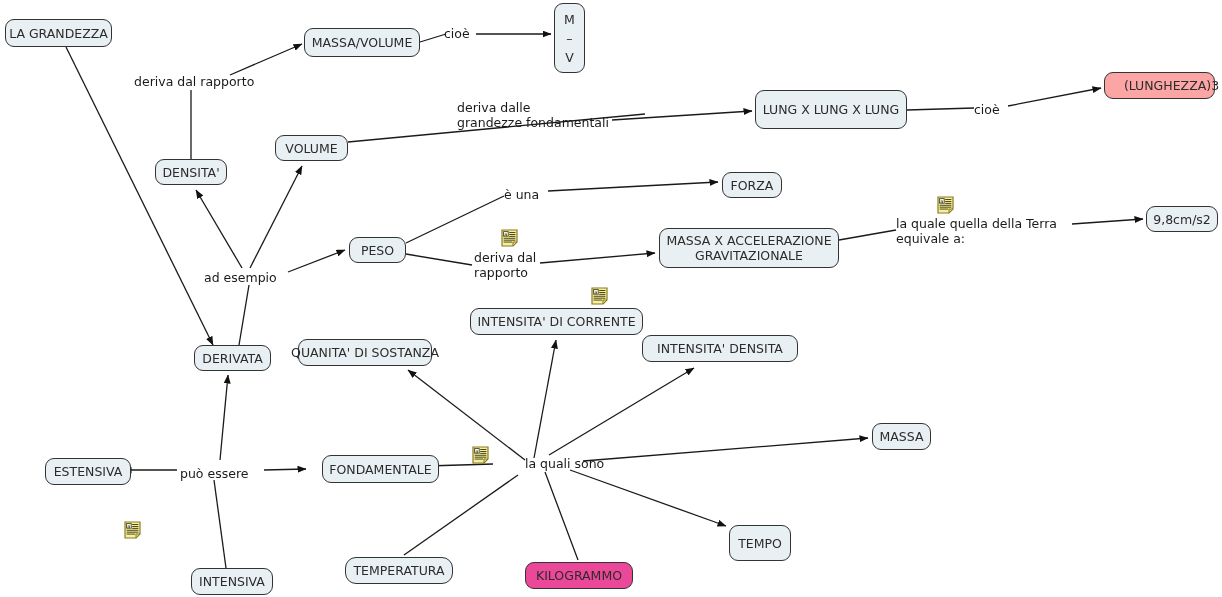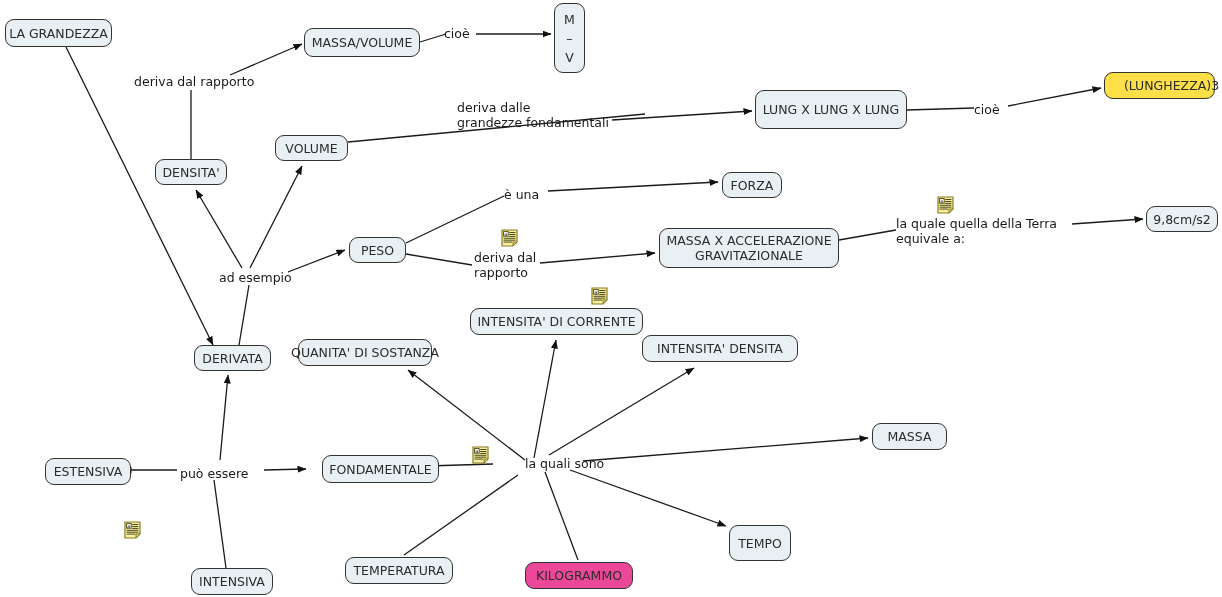--- a/index.html
+++ b/index.html
@@ -108,52 +108,52 @@
       </g>
   </svg>
 
   <div id="node-layer">
       <div class="node" style="left: 5px; top: 19px; width: 107px; height: 28px; background: rgb(233, 240, 243); border-color: rgb(51, 51, 51);">LA GRANDEZZA</div>
       <div class="node" style="left: 304px; top: 28px; width: 116px; height: 29px; background: rgb(233, 240, 243); border-color: rgb(51, 51, 51);">MASSA/VOLUME</div>
       <div class="node tall" style="left: 554px; top: 3px; width: 31px; height: 70px; background: rgb(233, 240, 243); border-color: rgb(51, 51, 51);">M
 –
 V</div>
       <div class="node" style="left: 755px; top: 90px; width: 152px; height: 39px; background: rgb(233, 240, 243); border-color: rgb(51, 51, 51);">LUNG X LUNG X LUNG</div>
-      <div class="node" style="left: 1104px; top: 72px; width: 111px; height: 27px; background: #fde047; border-color: rgb(51, 51, 51); padding-left: 32px;">(LUNGHEZZA)3</div>
+      <div class="node" style="left: 1104px; top: 72px; width: 111px; height: 27px; background: #fca5a5; border-color: rgb(51, 51, 51); padding-left: 32px;">(LUNGHEZZA)3</div>
       <div class="node" style="left: 155px; top: 159px; width: 72px; height: 26px; background: rgb(233, 240, 243); border-color: rgb(51, 51, 51);">DENSITA'</div>
       <div class="node" style="left: 275px; top: 135px; width: 73px; height: 26px; background: rgb(233, 240, 243); border-color: rgb(51, 51, 51);">VOLUME</div>
       <div class="node" style="left: 722px; top: 172px; width: 60px; height: 26px; background: rgb(233, 240, 243); border-color: rgb(51, 51, 51);">FORZA</div>
       <div class="node" style="left: 349px; top: 237px; width: 57px; height: 26px; background: rgb(233, 240, 243); border-color: rgb(51, 51, 51);">PESO</div>
       <div class="node" style="left: 659px; top: 228px; width: 180px; height: 40px; background: rgb(233, 240, 243); border-color: rgb(51, 51, 51);">MASSA X ACCELERAZIONE
 GRAVITAZIONALE</div>
       <div class="node" style="left: 1146px; top: 206px; width: 72px; height: 26px; background: rgb(233, 240, 243); border-color: rgb(51, 51, 51);">9,8cm/s2</div>
       <div class="node" style="left: 470px; top: 308px; width: 173px; height: 27px; background: rgb(233, 240, 243); border-color: rgb(51, 51, 51);">INTENSITA' DI CORRENTE</div>
       <div class="node" style="left: 298px; top: 339px; width: 134px; height: 27px; background: rgb(233, 240, 243); border-color: rgb(51, 51, 51);">QUANITA' DI SOSTANZA</div>
       <div class="node" style="left: 642px; top: 335px; width: 156px; height: 27px; background: rgb(233, 240, 243); border-color: rgb(51, 51, 51);">INTENSITA' DENSITA</div>
       <div class="node" style="left: 194px; top: 345px; width: 77px; height: 26px; background: rgb(233, 240, 243); border-color: rgb(51, 51, 51);">DERIVATA</div>
-      <div class="node" style="left: 872px; top: 423px; width: 75px; height: 27px; background: rgb(233, 240, 243); border-color: rgb(51, 51, 51);">MASSA</div>
+      <div class="node" style="left: 872px; top: 423px; width: 59px; height: 27px; background: rgb(233, 240, 243); border-color: rgb(51, 51, 51);">MASSA</div>
       <div class="node" style="left: 45px; top: 458px; width: 86px; height: 27px; background: rgb(233, 240, 243); border-color: rgb(51, 51, 51);">ESTENSIVA</div>
       <div class="node" style="left: 310px; top: 455px; width: 117px; height: 28px; background: rgb(233, 240, 243); border-color: rgb(51, 51, 51); margin-left: 12px;">FONDAMENTALE</div>
       <div class="node" style="left: 729px; top: 525px; width: 62px; height: 36px; background: rgb(233, 240, 243); border-color: rgb(51, 51, 51);">TEMPO</div>
-      <div class="node" style="left: 345px; top: 557px; width: 108px; height: 27px; background: rgb(233, 240, 243); border-color: rgb(51, 51, 51);">TEMPERATURA</div>
+      <div class="node" style="left: 345px; top: 557px; width: 108px; height: 27px; background: rgb(233, 240, 243); border-color: rgb(51, 51, 51); border-radius: 11px;">TEMPERATURA</div>
       <div class="node" style="left: 525px; top: 562px; width: 108px; height: 27px; background: #ec4899; border-color: rgb(51, 51, 51);">KILOGRAMMO</div>
       <div class="node" style="left: 191px; top: 568px; width: 82px; height: 27px; background: rgb(233, 240, 243); border-color: rgb(51, 51, 51);">INTENSIVA</div>
     </div>
   <div id="label-layer">
       <div class="linklabel" style="left: 134px; top: 74px; width: 152px;">deriva dal rapporto</div>
       <div class="linklabel" style="left: 444px; top: 26px; width: 34px;">cioè</div>
       <div class="linklabel" style="left: 457px; top: 100px; width: 184px;">deriva dalle
 grandezze fondamentali</div>
       <div class="linklabel" style="left: 974px; top: 102px; width: 34px;">cioè</div>
       <div class="linklabel" style="left: 504px; top: 187px; width: 46px;">è una</div>
       <div class="linklabel" style="left: 474px; top: 250px; width: 77px;">deriva dal
 rapporto</div>
       <div class="linklabel" style="left: 896px; top: 216px; width: 180px;">la quale quella della Terra
 equivale a:</div>
-      <div class="linklabel" style="left: 204px; top: 270px; width: 82px; margin-left: 15px;">ad esempio</div>
+      <div class="linklabel" style="left: 204px; top: 270px; width: 82px;">ad esempio</div>
       <div class="linklabel" style="left: 180px; top: 466px; width: 82px;">può essere</div>
       <div class="linklabel" style="left: 489px; top: 456px; width: 86px; margin-left: 36px;">la quali sono</div>
     </div>
   <div id="note-layer">
       <div class="noteicon" style="left: 501px; top: 229px;"><svg viewBox="0 0 17 18" width="17" height="18" xmlns="http://www.w3.org/2000/svg">
           <path d="M1 1 H16 V13 L12 17 H1 Z" fill="#f5f0a0" stroke="#8a7a20" stroke-width="1.2"></path>
           <path d="M16 13 L12 13 L12 17 Z" fill="#e0d878" stroke="#8a7a20" stroke-width="1"></path>
           <rect x="2.6" y="2.6" width="4.6" height="4.6" fill="#ffffff" stroke="#4a4410" stroke-width="0.9"></rect>
           <text x="4.9" y="6.6" font-family="DejaVu Sans, sans-serif" font-size="5" text-anchor="middle" fill="#222">a</text>
           <rect x="8.2" y="3.1" width="6.2" height="0.9" fill="#3a3510"></rect>

